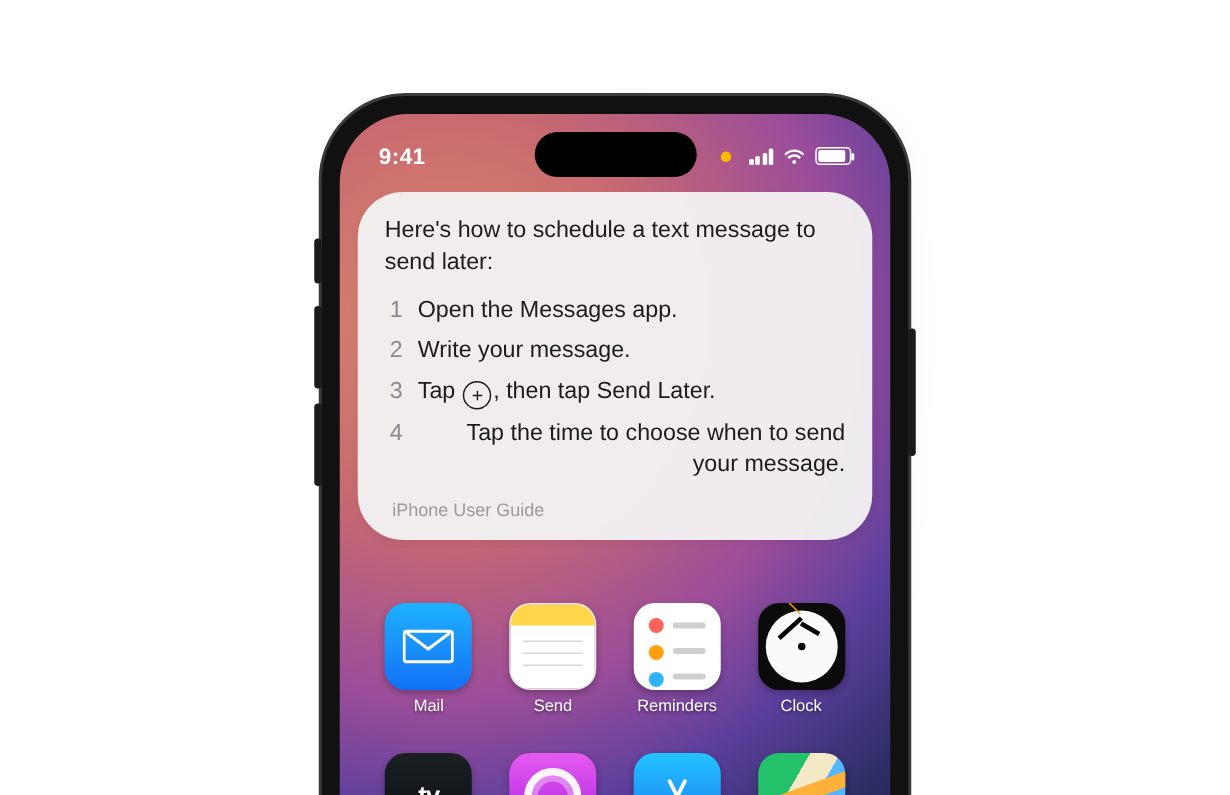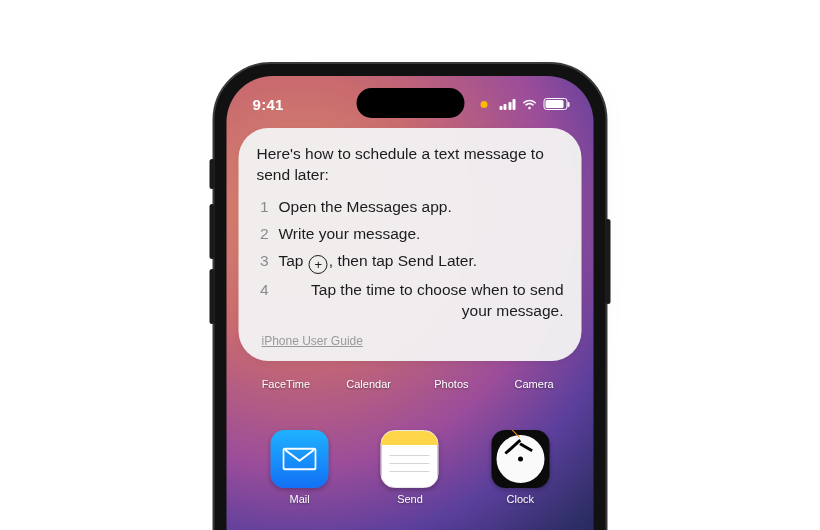--- a/index.html
+++ b/index.html
@@ -154,21 +154,20 @@
   vertical-align: -3px;
   margin: 0 1px;
 }
 .card .source {
   margin-top: 8px;
   color: #9a9a9e;
   font-size: 12px;
   display: flex;
   align-items: flex-end;
   gap: 5px;
-  text-decoration: underline;
 }
 .apple-mark { font-size: 11px; }
 
 .home-labels-row1, .home-row2, .home-row3 {
   position: absolute;
   left: 0; right: 0;
   display: flex;
   justify-content: space-around;
   padding: 0 18px;
 }
@@ -182,21 +181,20 @@
   text-align: center;
   width: 62px;
   text-shadow: 0 1px 2px rgba(0,0,0,0.4);
 }
 .app {
   width: 62px;
   display: flex;
   flex-direction: column;
   align-items: center;
   gap: 5px;
-  margin-top: 28px;
 }
 .app-icon {
   width: 58px; height: 58px;
   border-radius: 14px;
   display: flex;
   align-items: center;
   justify-content: center;
   box-shadow: 0 2px 4px rgba(0,0,0,0.25);
   position: relative;
   overflow: hidden;
@@ -316,46 +314,55 @@
           <li>
               <span>Tap the time to choose when to send your message.</span>
             </li>
         </ol>
         <div class="source">
           <span class="apple-mark"></span>
           <span>iPhone User Guide</span>
         </div>
       </div>
 
-      <div class="home-labels-row1">
-        <div class="app-label">FaceTime</div>
-        <div class="app-label">Calendar</div>
-        <div class="app-label">Photos</div>
-        <div class="app-label">Camera</div>
-      </div>
 
       <div class="home-row2">
         <div class="app">
           <div class="app-icon ic-mail">
             <svg viewBox="0 0 40 30">
                 <path d="M2 2h36v26H2z" fill="none"></path>
                 <path d="M3 3h34a2 2 0 0 1 2 2v20a2 2 0 0 1-2 2H3a2 2 0 0 1-2-2V5a2 2 0 0 1 2-2zm1 2 16 12L36 5" fill="none" stroke="#fff" stroke-width="2.4" stroke-linejoin="round" stroke-linecap="round"></path>
               </svg>
           </div>
           <span class="lbl">Mail</span>
         </div>
         <div class="app">
           <div class="app-icon ic-notes">
             <div class="lines">
                 <span></span>
                 <span></span>
                 <span></span>
               </div>
           </div>
           <span class="lbl">Send</span>
+        </div>
+        <div class="app">
+          <div class="app-icon ic-reminders">
+            <div class="dots">
+                <i></i>
+                <i></i>
+                <i></i>
+              </div>
+            <div class="rows">
+                <span></span>
+                <span></span>
+                <span></span>
+              </div>
+          </div>
+          <span class="lbl">Reminders</span>
         </div>
         <div class="app">
           <div class="app-icon ic-clock">
             <div class="face"></div>
             <div class="hand hh"></div>
             <div class="hand mm"></div>
             <div class="hand ss"></div>
             <div class="cap"></div>
           </div>
           <span class="lbl">Clock</span>

